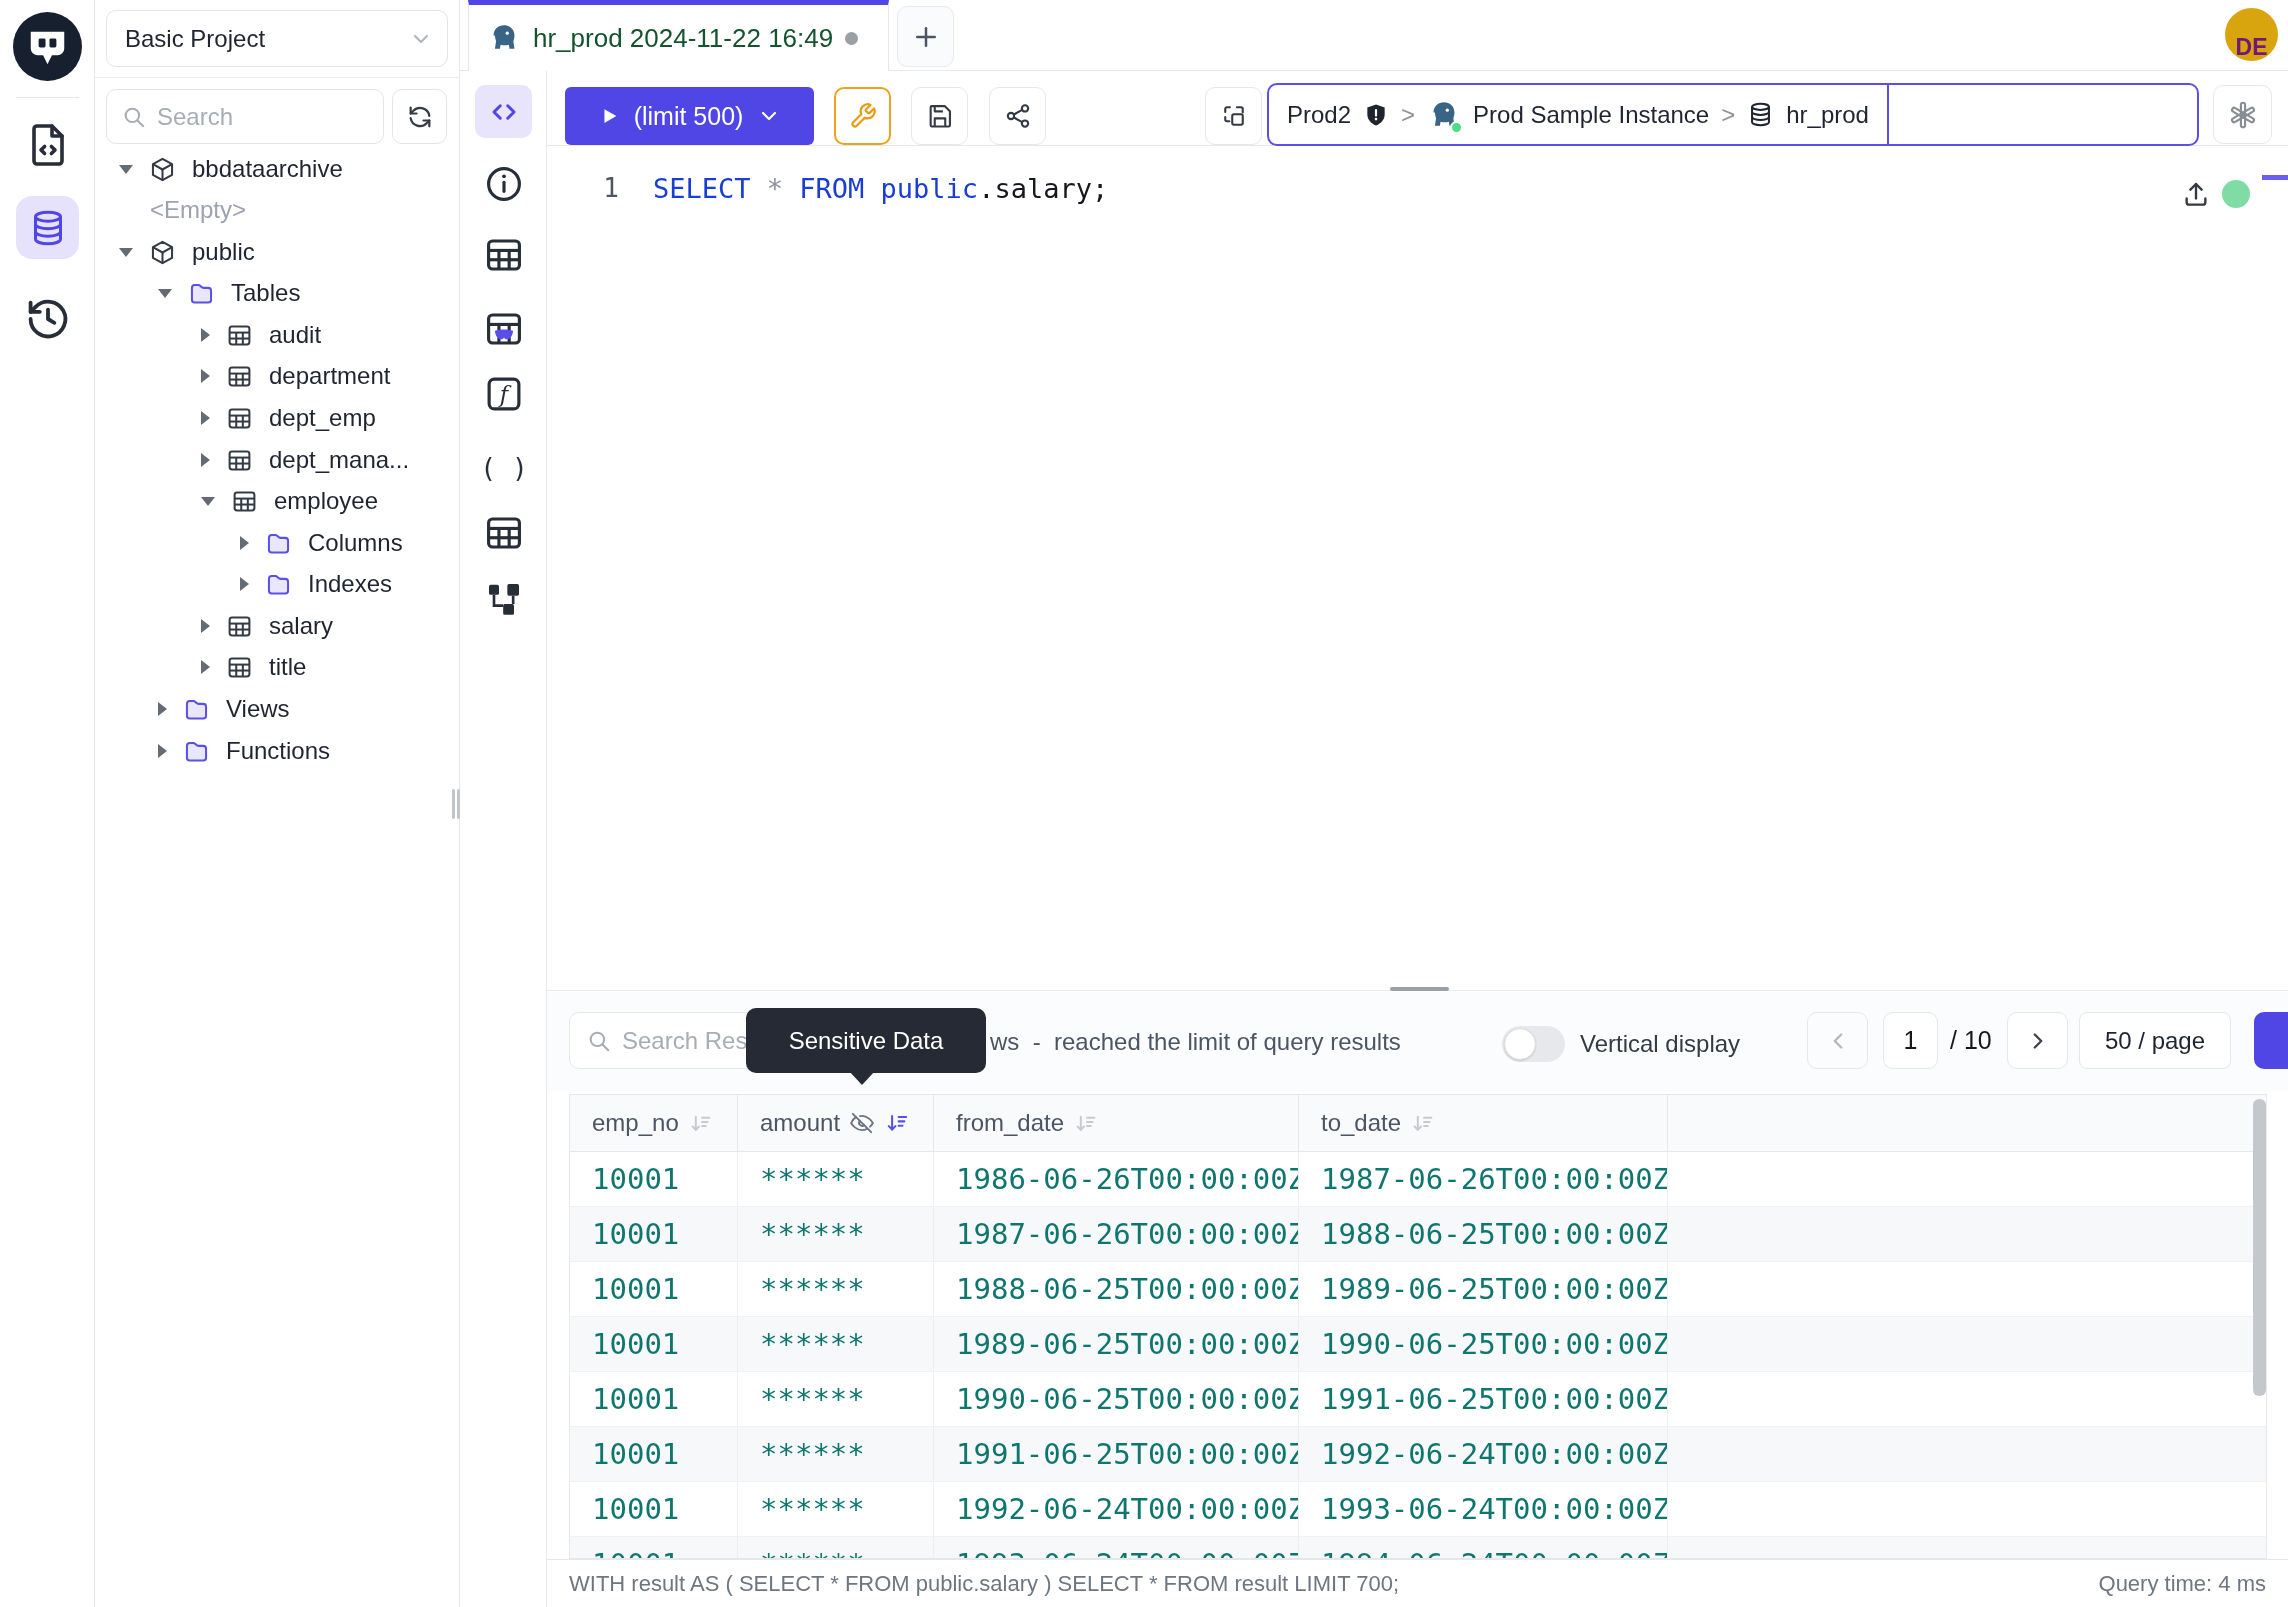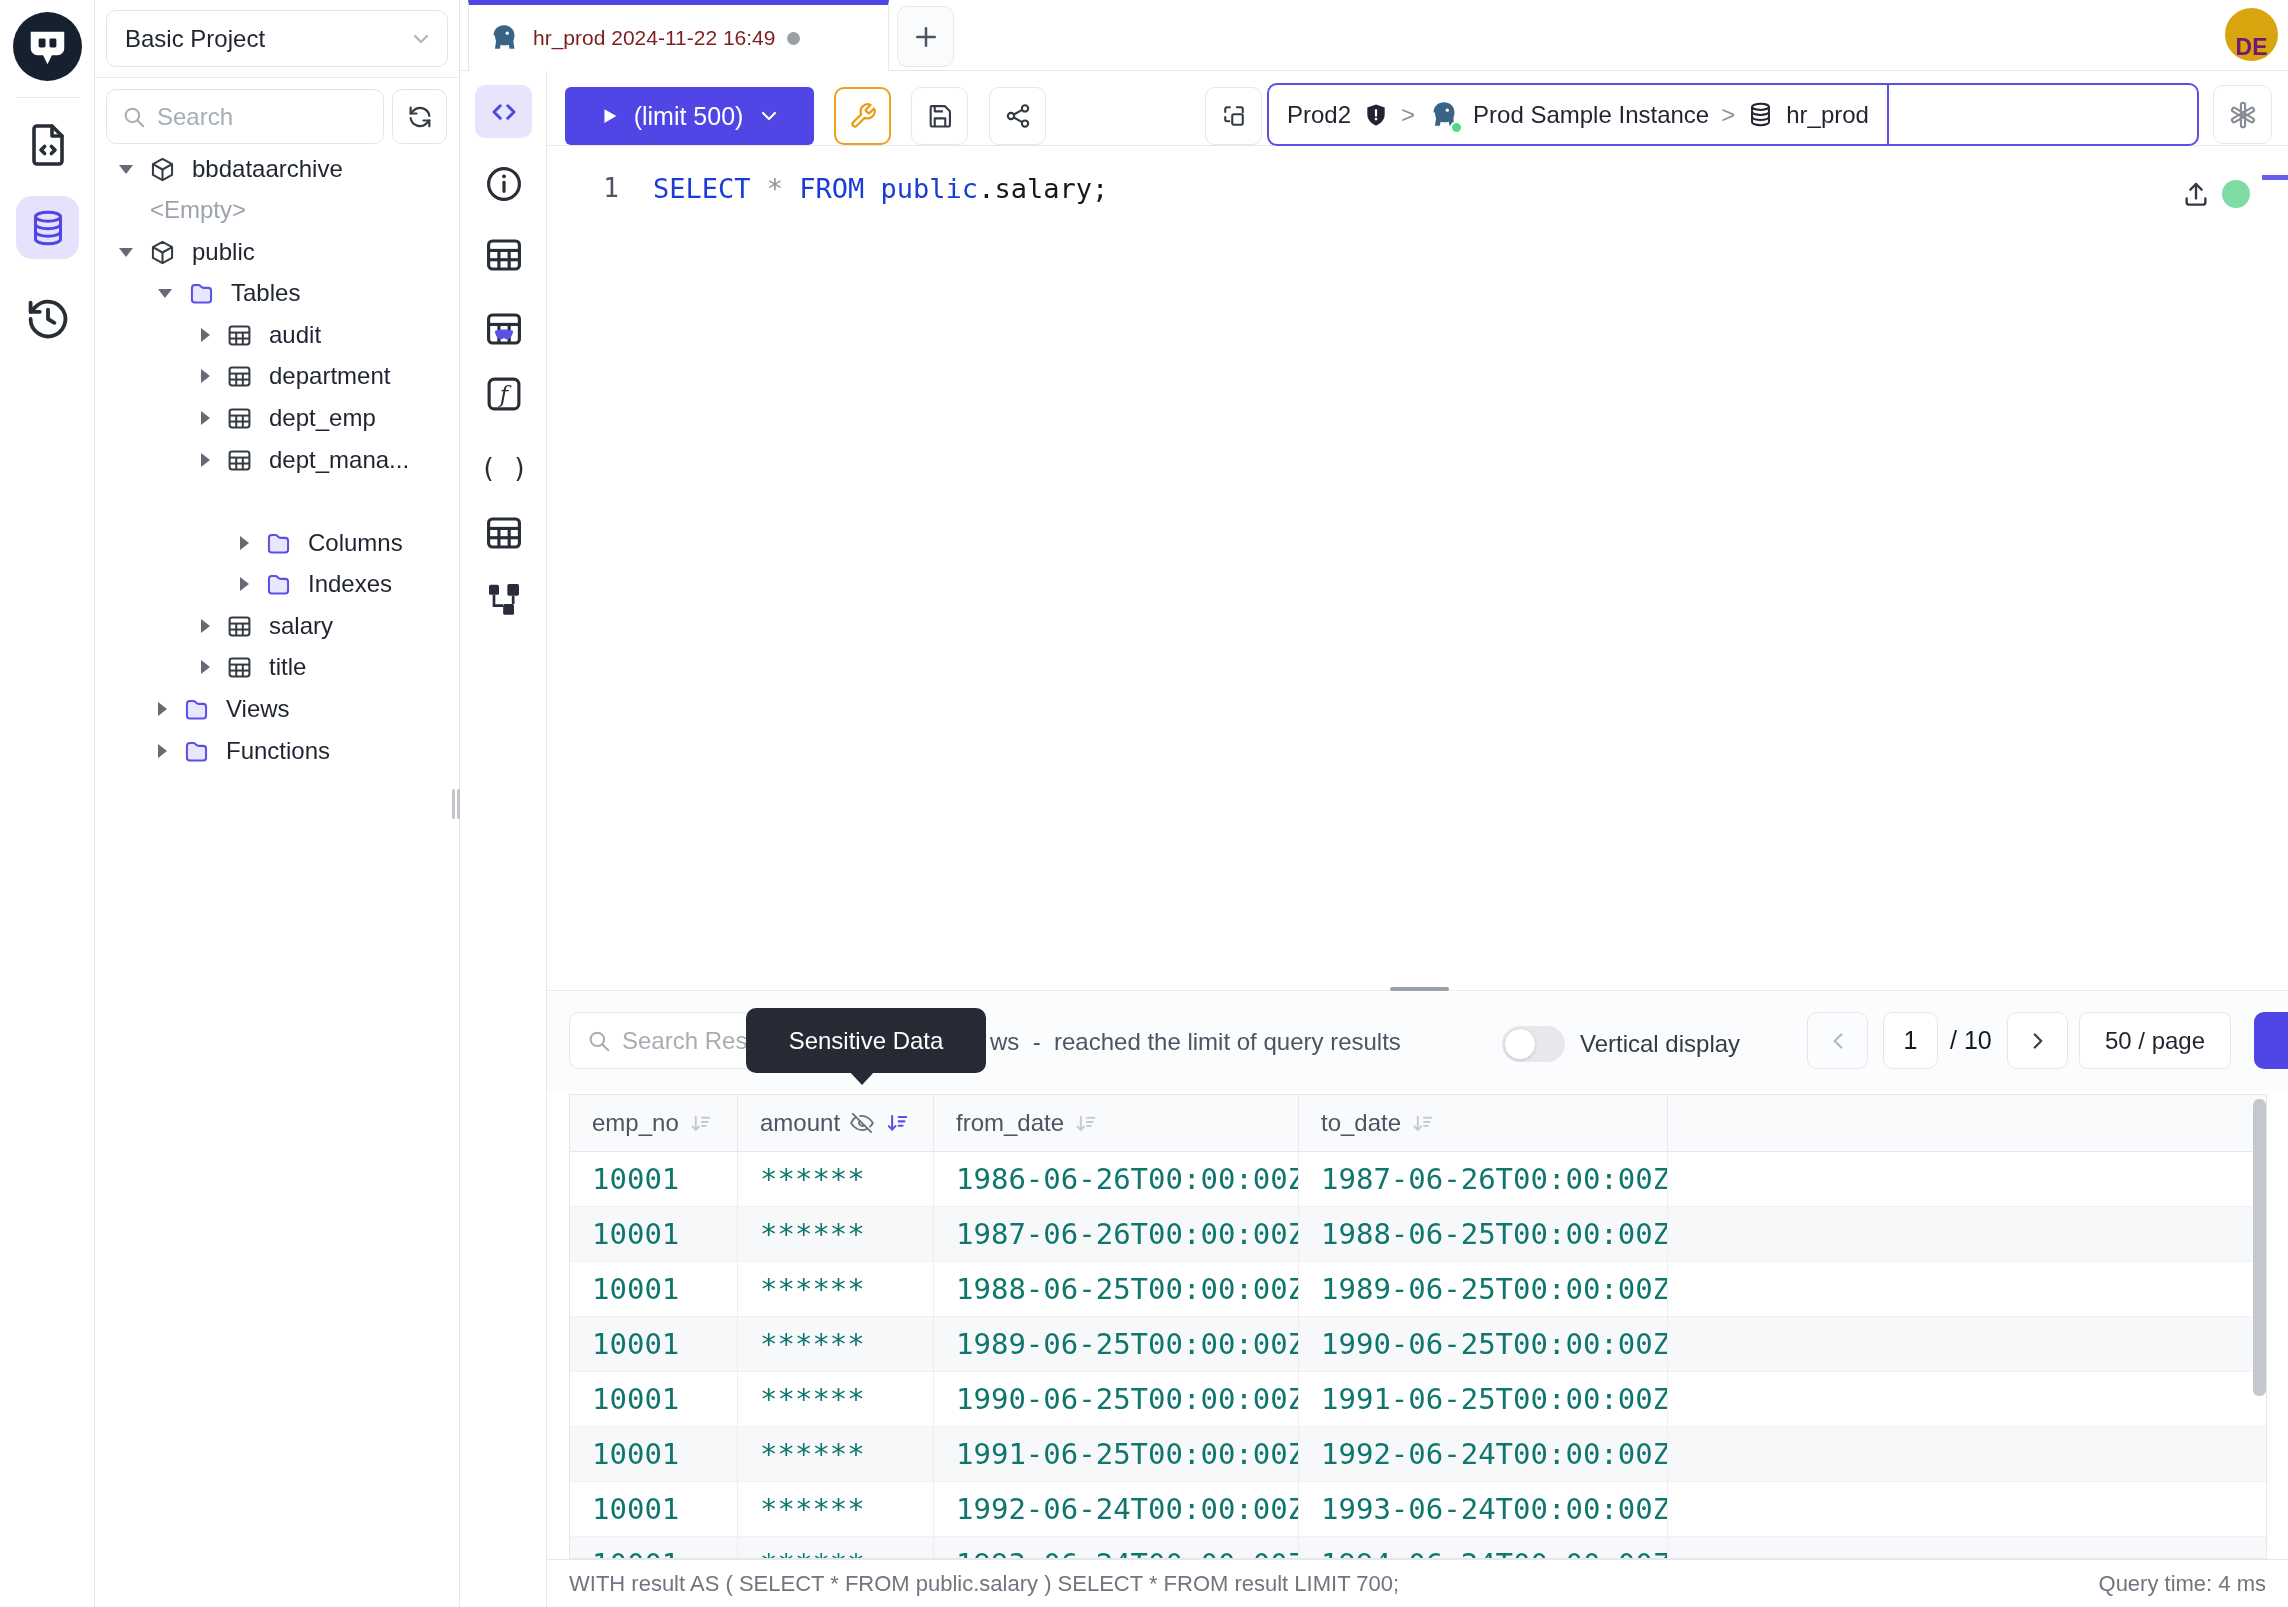--- a/index.html
+++ b/index.html
@@ -20,21 +20,21 @@
   .search-box input::placeholder{color:#a7adb5}
   .sq-btn{border:1px solid #e2e4e8;border-radius:10px;background:#fff;display:flex;align-items:center;justify-content:center;cursor:pointer}
   .trow{position:absolute;height:42px;width:100%;display:flex;align-items:center;gap:16px;font-size:24px;cursor:pointer;white-space:nowrap}
   .caret-d{width:0;height:0;border-left:7px solid transparent;border-right:7px solid transparent;border-top:9px solid #646b75;flex:0 0 auto}
   .caret-r{width:0;height:0;border-top:7px solid transparent;border-bottom:7px solid transparent;border-left:9px solid #646b75;flex:0 0 auto}
   .muted{color:#9ca3af}
   .grip{position:absolute;width:3px;height:30px;border-radius:2px;background:#c2c6cb}
   
   .tabbar{left:460px;top:0;width:1829px;height:71px;background:#fff;border-bottom:1px solid #e5e7eb}
   .tab{position:absolute;left:8px;top:0;width:421px;height:71px;background:#fff;border-left:1px solid #e5e7eb;border-right:1px solid #e5e7eb;border-top:5px solid #4f46e5;display:flex;align-items:center;gap:12px;padding:0 18px;cursor:pointer}
-  .tab-label{font-size:21px;font-weight:500;color:#7f1d1d;white-space:nowrap}
+  .tab-label{font-size:26px;font-weight:500;color:#14532d;white-space:nowrap}
   .dirty-dot{width:13px;height:13px;border-radius:50%;background:#9aa0a6;flex:0 0 auto}
   .plus-btn{position:absolute;left:437px;top:6px;width:57px;height:61px;border:1px solid #e8eaee;border-radius:10px;background:#fafbfc;display:flex;align-items:center;justify-content:center;cursor:pointer}
   .avatar{position:absolute;left:1765px;top:8px;width:53px;height:53px;border-radius:50%;background:#d9a50f;color:#701a75;font-size:23px;font-weight:bold;display:flex;align-items:flex-end;justify-content:center;cursor:pointer}
   
   .strip{left:460px;top:71px;width:87px;height:1537px;border-right:1px solid #e5e7eb;background:#fff}
   .code-btn{position:absolute;left:15px;top:14px;width:57px;height:53px;border-radius:10px;background:#e7e4fb;color:#4f46e5;display:flex;align-items:center;justify-content:center;cursor:pointer}
   .strip-ico{position:absolute;left:22px;width:44px;height:44px;color:#272e38;display:flex;align-items:center;justify-content:center;cursor:pointer}
   
   .toolbar{left:547px;top:71px;width:1741px;height:75px;background:#fff;border-bottom:1px solid #e5e7eb}
   .run-btn{position:absolute;left:18px;top:16px;width:249px;height:58px;background:#4f46e5;border-radius:6px;color:#fff;display:flex;align-items:center;justify-content:center;gap:14px;cursor:pointer}
@@ -364,20 +364,27 @@
       </svg>
       <span>dept_emp</span>
     </div>
   <div class="trow" style="top:439px;padding-left:106px">
       <span class="caret-r"></span>
       <svg class="i" width="27" height="27" style="color:#343b44" viewBox="0 0 27 27">
         <use href="#s-table"></use>
       </svg>
       <span>dept_mana...</span>
     </div>
+  <div class="trow" style="top:480px;padding-left:106px">
+      <span class="caret-d"></span>
+      <svg class="i" width="27" height="27" style="color:#343b44" viewBox="0 0 27 27">
+        <use href="#s-table"></use>
+      </svg>
+      <span>employee</span>
+    </div>
   <div class="trow" style="top:522px;padding-left:145px">
       <span class="caret-r"></span>
       <svg class="i" width="27" height="27" viewBox="0 0 27 27">
         <use href="#s-folder"></use>
       </svg>
       <span>Columns</span>
     </div>
   <div class="trow" style="top:563px;padding-left:145px">
       <span class="caret-r"></span>
       <svg class="i" width="27" height="27" viewBox="0 0 27 27">

